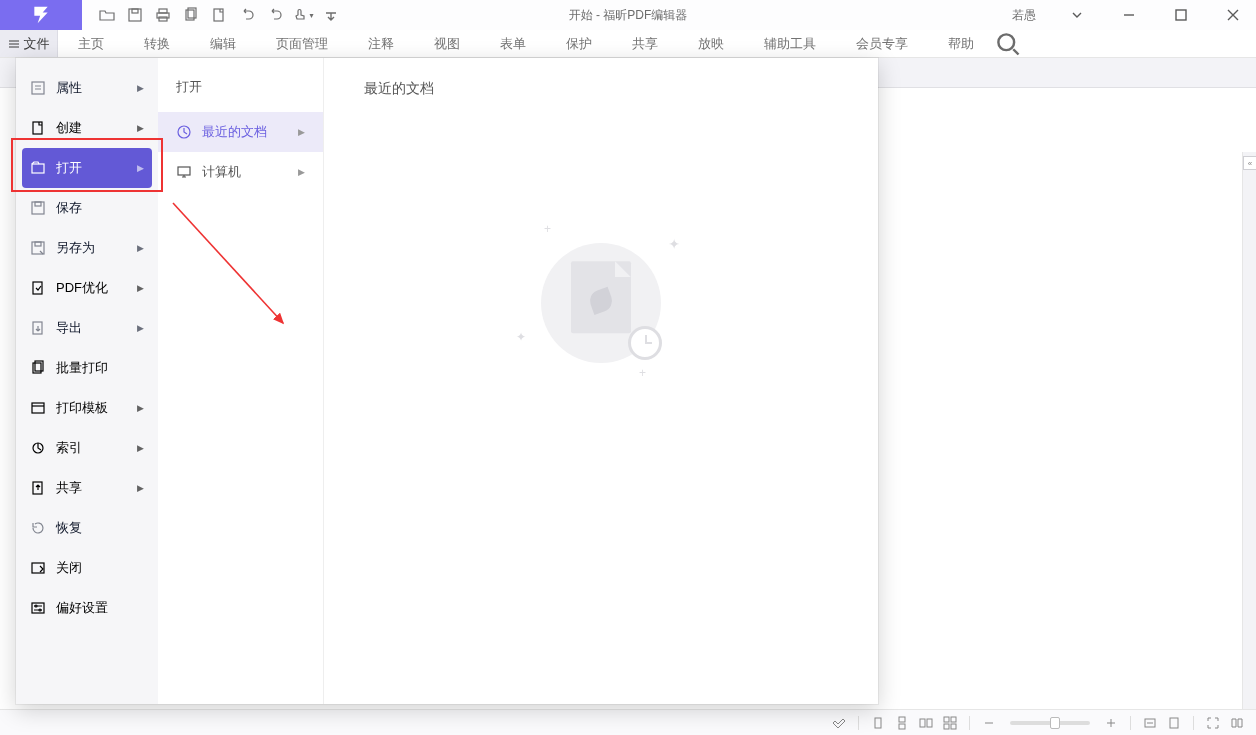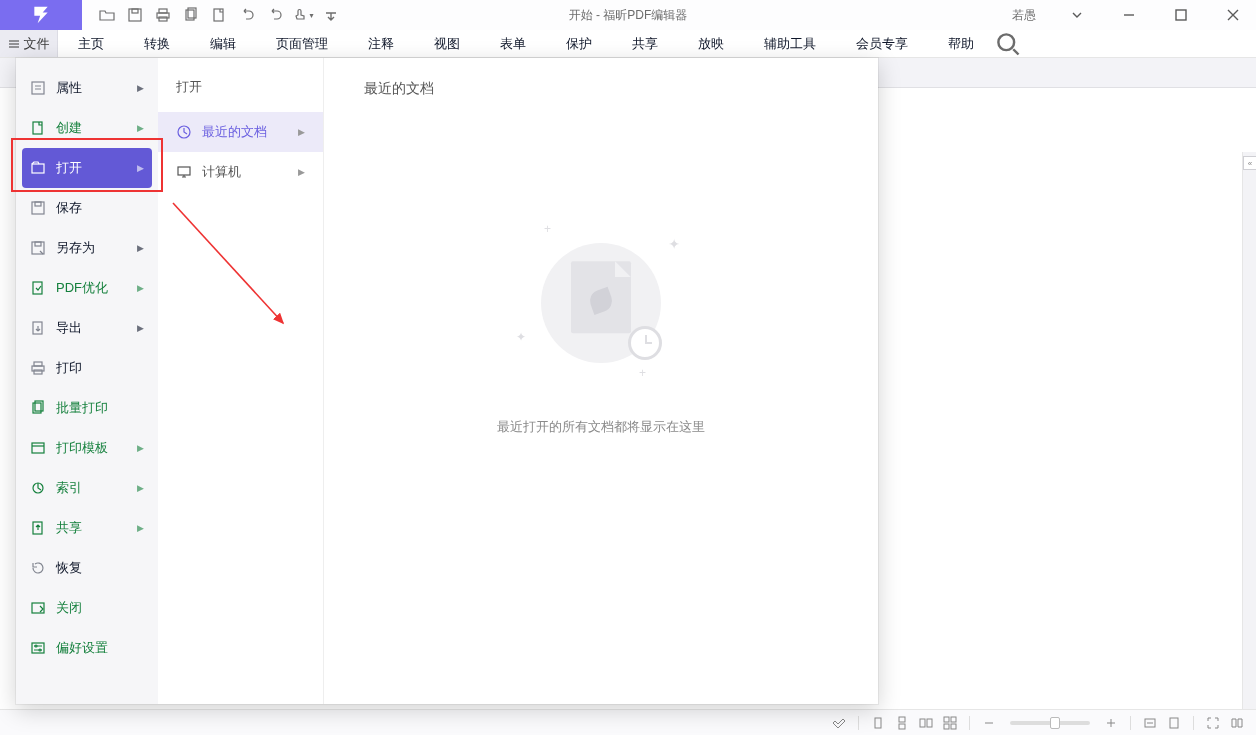--- a/index.html
+++ b/index.html
@@ -15,31 +15,31 @@
   .title-text { position: absolute; left: 50%; transform: translateX(-50%); font-size: 12px; color: #6c6c6c; text-align: right; }
   .title-right { margin-left: auto; display: flex; align-items: center; gap: 18px; padding-right: 6px; }
   .user-name { font-size: 12px; color: #6c6c6c; padding: 0 6px; }
   .win-btn { width: 34px; height: 26px; display: flex; align-items: center; justify-content: center; color: #5a5a5a; cursor: pointer; }
   .win-btn svg { width: 14px; height: 14px; }
 
   
   .ribbon { position: absolute; top: 30px; left: 0; right: 0; height: 28px; background: #fff; border-bottom: 1px solid #e6e6e6; display: flex; align-items: stretch; }
   .file-tab { width: 58px; background: #ebebf2; display: flex; align-items: center; justify-content: center; gap: 4px; font-size: 13px; color: #3a3a3a; cursor: pointer; border-right: 1px solid #dcdce4; }
   .file-tab svg { width: 12px; height: 12px; }
-  .rtab { padding: 0 20px; display: flex; align-items: center; font-size: 13px; color: #0f172a; cursor: pointer; }
+  .rtab { padding: 0 20px; display: flex; align-items: center; font-size: 13px; color: #737373; cursor: pointer; }
   .search-tab { width: 28px; display: flex; align-items: center; justify-content: center; color: #6c6c6c; }
 
   
   .tabstrip { position: absolute; top: 58px; left: 0; right: 0; height: 30px; background: #f3f3f7; border-bottom: 1px solid #e0e0e4; }
   .tab-area-right { position: absolute; right: 0; top: 4px; display: flex; align-items: center; gap: 4px; padding-right: 4px; }
 
   
   .panel { position: absolute; top: 58px; left: 16px; width: 862px; height: 646px; background: #fff; box-shadow: 0 6px 22px rgba(0,0,0,0.18), 0 0 0 1px rgba(0,0,0,0.05); display: flex; z-index: 10; }
   .panel-col1 { width: 142px; background: #f6f6f8; padding: 10px 0; }
-  .p1-item { height: 40px; display: flex; align-items: center; padding: 0 14px; font-size: 13px; color: #15803d; gap: 10px; cursor: pointer; position: relative; }
+  .p1-item { height: 40px; display: flex; align-items: center; padding: 0 14px; font-size: 13px; color: #000000; gap: 10px; cursor: pointer; position: relative; }
   .p1-item svg { width: 16px; height: 16px; flex-shrink: 0; }
   .p1-item.disabled { color: #0f172a; }
   .p1-item.disabled svg { opacity: 0.5; }
   .p1-item.selected { background: #6359d6; color: #fff; border-radius: 4px; margin: 0 6px; padding: 0 8px; }
   .p1-item .arrow { margin-left: auto; font-size: 9px; opacity: 0.6; }
   .panel-col2 { width: 166px; border-right: 1px solid #eee; padding: 14px 0; }
   .p2-title { font-size: 13px; color: #555; padding: 6px 18px 16px; }
   .p2-item { height: 40px; display: flex; align-items: center; padding: 0 18px; gap: 10px; font-size: 13px; color: #555; cursor: pointer; position: relative; }
   .p2-item svg { width: 16px; height: 16px; flex-shrink: 0; }
   .p2-item.selected { background: #eceaf9; color: #6a5fe0; }
@@ -251,28 +251,20 @@
         <span class="arrow">▶</span>
       </div>
       <div class="p1-item disabled">
         <svg viewBox="0 0 16 16" fill="none" stroke="currentColor" stroke-width="1.2">
           <rect x="3" y="2" width="9" height="12"></rect>
           <path d="M8 6v5m0 0l-2-2m2 2l2-2"></path>
         </svg>
         <span>导出</span>
         <span class="arrow">▶</span>
       </div>
-      <div class="p1-item disabled">
-        <svg viewBox="0 0 16 16" fill="none" stroke="currentColor" stroke-width="1.2">
-          <rect x="4" y="2" width="8" height="4"></rect>
-          <rect x="2" y="6" width="12" height="5"></rect>
-          <rect x="4" y="10" width="8" height="4"></rect>
-        </svg>
-        <span>打印</span>
-      </div>
       <div class="p1-item">
         <svg viewBox="0 0 16 16" fill="none" stroke="currentColor" stroke-width="1.2">
           <rect x="3" y="3" width="8" height="10"></rect>
           <rect x="5" y="1" width="8" height="10"></rect>
         </svg>
         <span>批量打印</span>
       </div>
       <div class="p1-item">
         <svg viewBox="0 0 16 16" fill="none" stroke="currentColor" stroke-width="1.2">
           <rect x="2" y="3" width="12" height="10"></rect>
@@ -346,21 +338,20 @@
     <div class="empty-illus">
       <span class="star" style="top:4px;left:28px">+</span>
       <span class="star" style="top:18px;right:6px;font-size:14px">✦</span>
       <span class="star" style="bottom:44px;left:0">✦</span>
       <span class="star" style="bottom:8px;right:40px">+</span>
       <div class="empty-circle"></div>
       <div class="empty-file"></div>
       <div class="empty-leaf"></div>
       <div class="empty-clock"></div>
     </div>
-    <div class="empty-sub">最近打开的所有文档都将显示在这里</div>
   </div>
 </div>
 
 <div class="annot-box"></div>
 <svg class="annot-arrow" viewBox="0 0 130 135">
   <defs>
       <marker id="ah" markerWidth="8" markerHeight="8" refX="6" refY="3" orient="auto">
         <path d="M0,0 L7,3 L0,6 Z" fill="#e33"></path>
       </marker>
     </defs>

